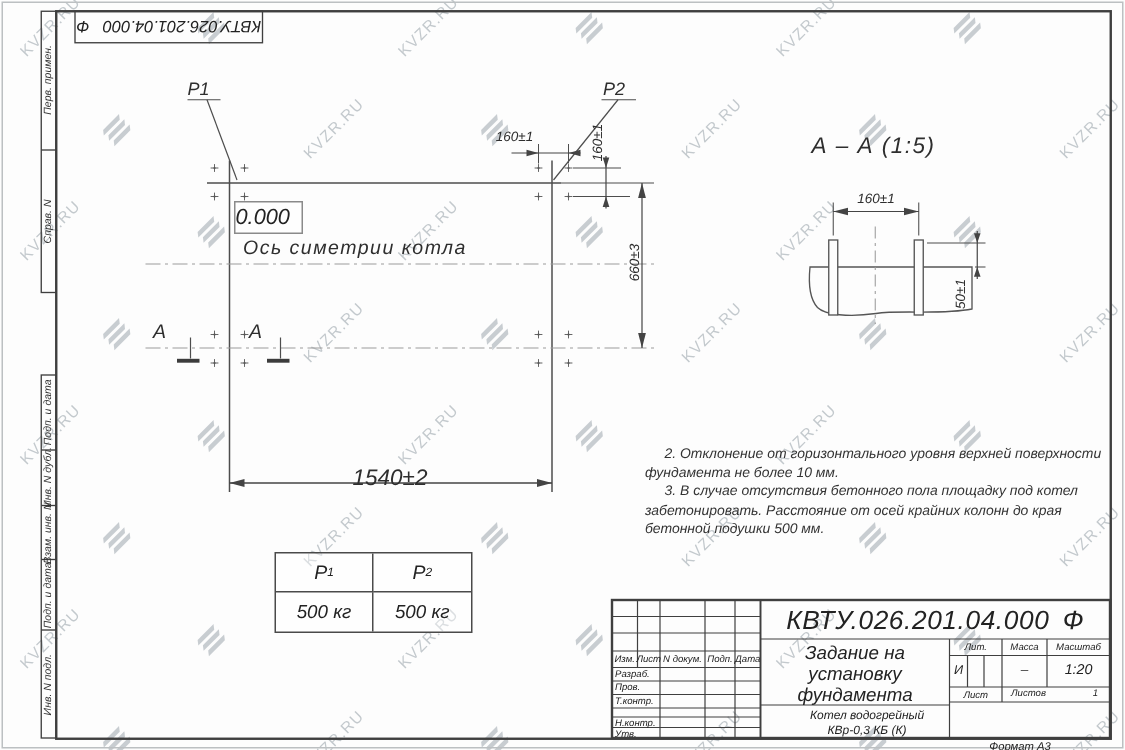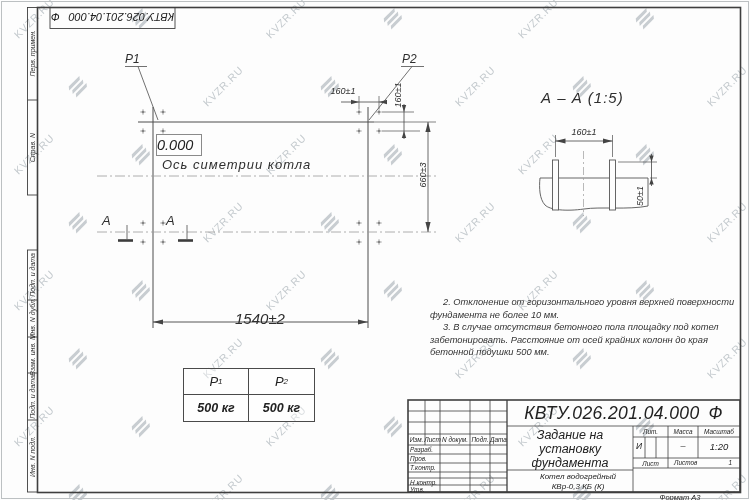--- a/index.html
+++ b/index.html
@@ -40,21 +40,21 @@
   #loads{position:absolute;left:183px;top:368px;width:130px;height:52px;z-index:2;
          border:1.2px solid #4a4a4a;display:grid;grid-template-columns:1fr 1fr;
          grid-template-rows:1fr 1fr;background:rgba(255,255,255,.4);}
   #loads .cell{display:flex;align-items:center;justify-content:center;
                font-style:italic;color:#222;border-right:1px solid #4a4a4a;
                border-bottom:1px solid #4a4a4a;}
   #loads .cell:nth-child(2n){border-right:none;}
   #loads .cell:nth-child(n+3){border-bottom:none;}
   #loads .hd{font-size:13px;}
   #loads .hd sub{font-size:8px;}
-  #loads .val{font-size:12.5px;font-weight:bold;}
+  #loads .val{font-size:12.5px;}
   
   .tb{position:absolute;z-index:2;font-style:italic;color:#222;white-space:nowrap;}
   .tb-small{font-size:6.4px;}
   #tb-docnum{left:510px;top:403px;width:227px;height:21px;display:flex;gap:9px;
              align-items:center;justify-content:center;font-size:17.5px;letter-spacing:.4px;}
   .tb-title-line{left:509px;width:122px;text-align:center;font-size:12.5px;}
   .tb-prod-line{left:509px;width:138px;text-align:center;font-size:8px;}
   #tb-logo{position:absolute;left:634px;top:469px;width:105px;height:22px;z-index:2;
            display:flex;align-items:center;justify-content:center;gap:4px;}
   #tb-logo .mark i{display:block;width:11px;height:2.6px;background:#141414;

